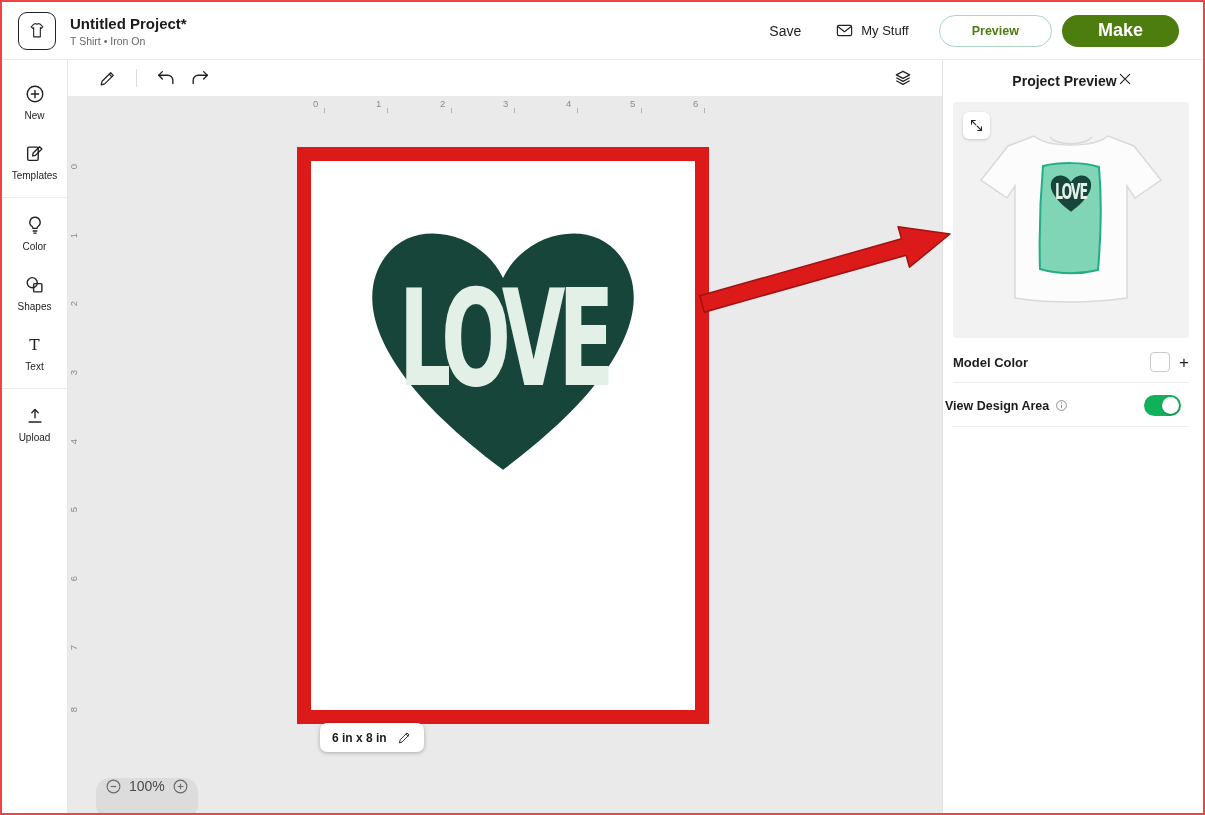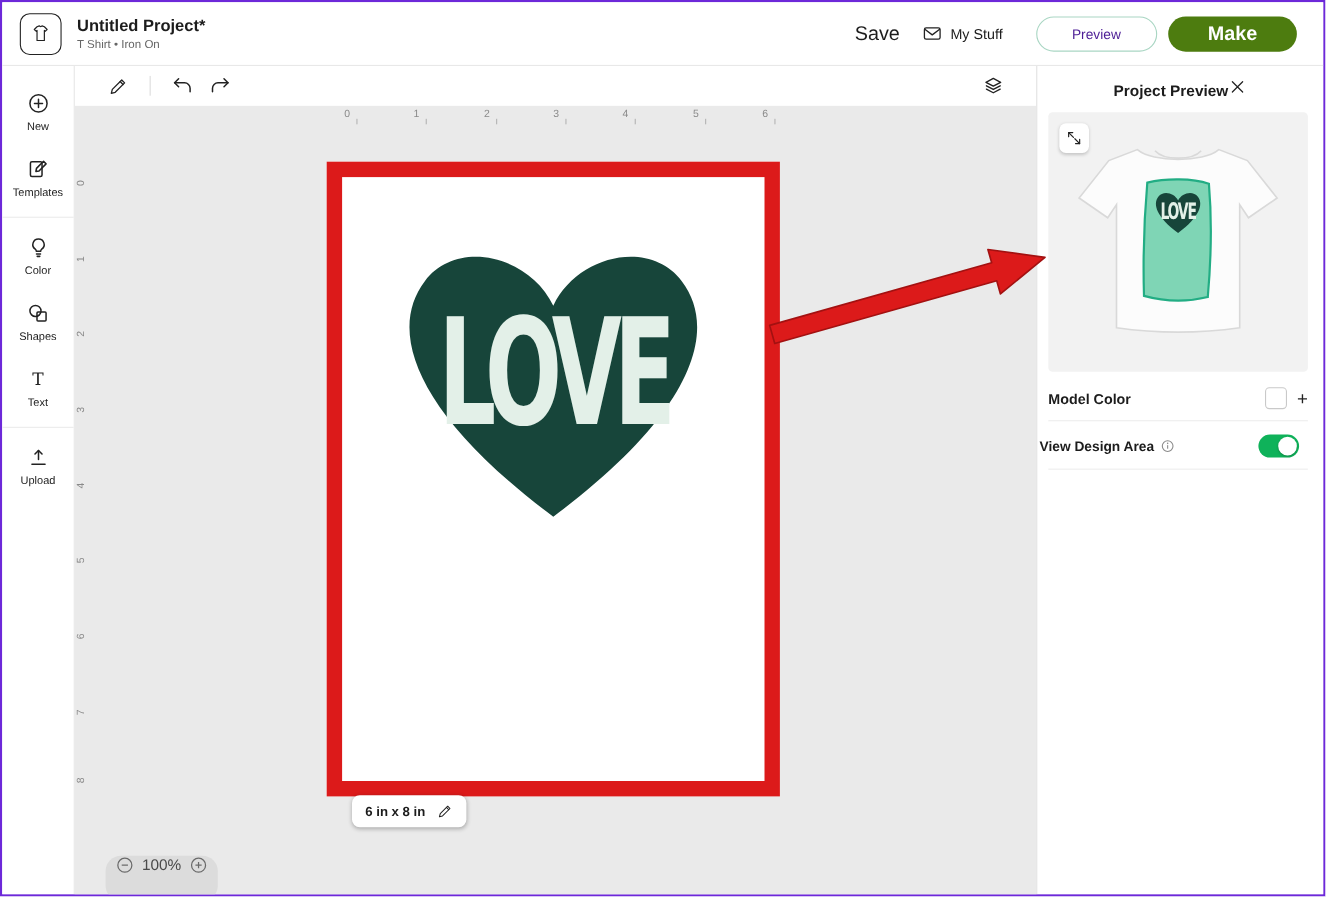--- a/index.html
+++ b/index.html
@@ -1,37 +1,37 @@
 <!DOCTYPE html>
 <html><head>
 <meta charset="utf-8">
 <style>
   *{margin:0;padding:0;box-sizing:border-box}
   html,body{background:#ffffff}
-  .app{position:relative;width:1205px;height:815px;background:#fff;border:2px solid #6d28d9;
+  .app{position:relative;width:1205px;height:815px;background:#fff;border:2px solid #ef4444;
        font-family:"Liberation Sans",sans-serif;color:#1c1c1c;overflow:hidden}
   [data-interactable="true"]{cursor:pointer}
 
   
   .ic{fill:none;stroke:#222;stroke-width:1.5;stroke-linecap:round;stroke-linejoin:round;display:block}
 
   
   .header{position:absolute;left:0;top:0;right:0;height:58px;background:#fff;
           border-bottom:1px solid #e8e8e8;display:flex;align-items:center;
           padding:0 24px 0 16px;z-index:50}
   .logo-btn{width:38px;height:38px;border:1.6px solid #222;border-radius:9px;
             display:flex;align-items:center;justify-content:center;margin-right:14px;flex:0 0 auto}
   .title-block{display:flex;flex-direction:column;gap:3px}
   .proj-title{font-size:15px;font-weight:700}
   .proj-sub{font-size:10.5px;color:#666}
   .header-right{margin-left:auto;display:flex;align-items:center}
-  .save-btn{font-size:18px;margin-right:20px}
+  .save-btn{font-size:14px;margin-right:34px}
   .mystuff{display:flex;align-items:center;gap:7px;font-size:13px;margin-right:30px}
   .btn-preview{height:32px;padding:0 32px;border-radius:16px;border:1px solid #a9d6c3;
-               color:#4c1d95;font-weight:400;font-size:12.5px;background:#fff;
+               color:#4d7c0f;font-weight:700;font-size:12.5px;background:#fff;
                display:flex;align-items:center;margin-right:10px}
   .btn-make{height:32px;padding:0 36px;border-radius:16px;background:#4d7c0f;color:#fff;
             font-weight:700;font-size:18px;display:flex;align-items:center;border:none}
 
   
   .sidebar{position:absolute;left:0;top:58px;bottom:0;width:66px;background:#fff;
            border-right:1px solid #e6e6e6;display:flex;flex-direction:column;align-items:center;
            padding-top:12px;z-index:40}
   .sb-item{width:100%;display:flex;flex-direction:column;align-items:center;gap:5px;padding:11px 0}
   .sb-label{font-size:10px;color:#222}

